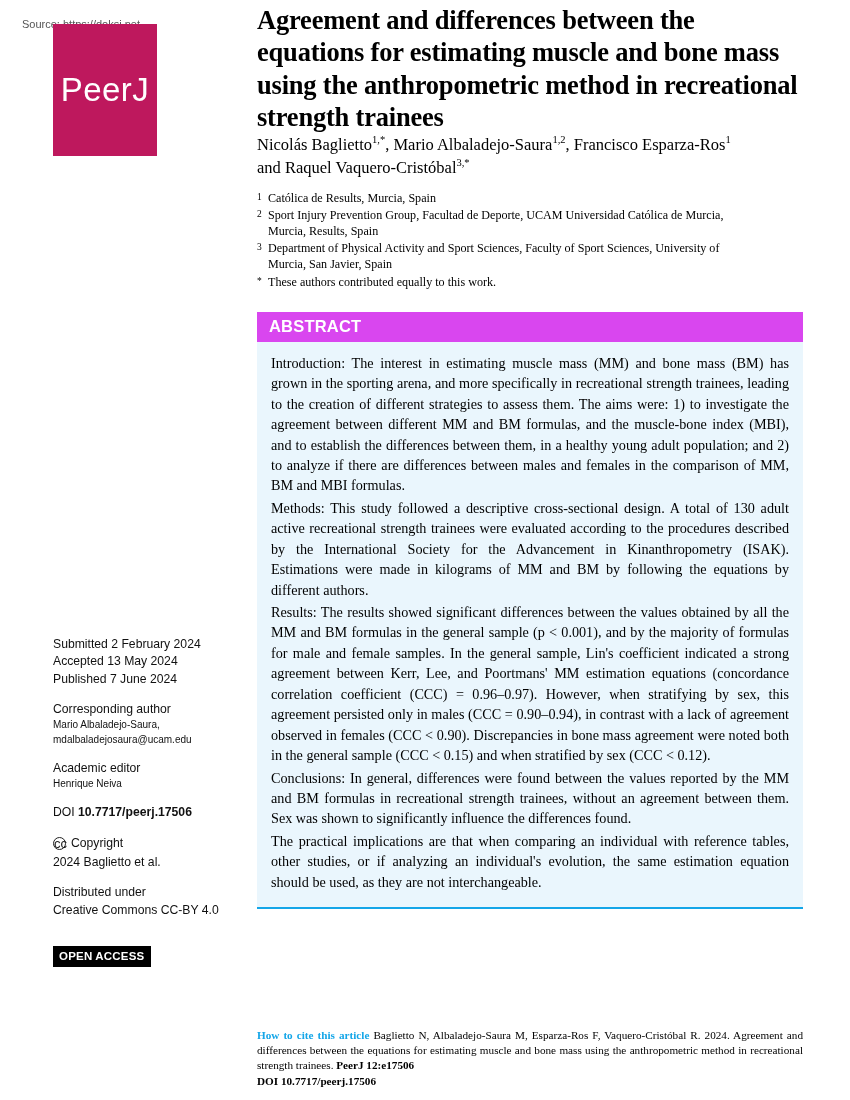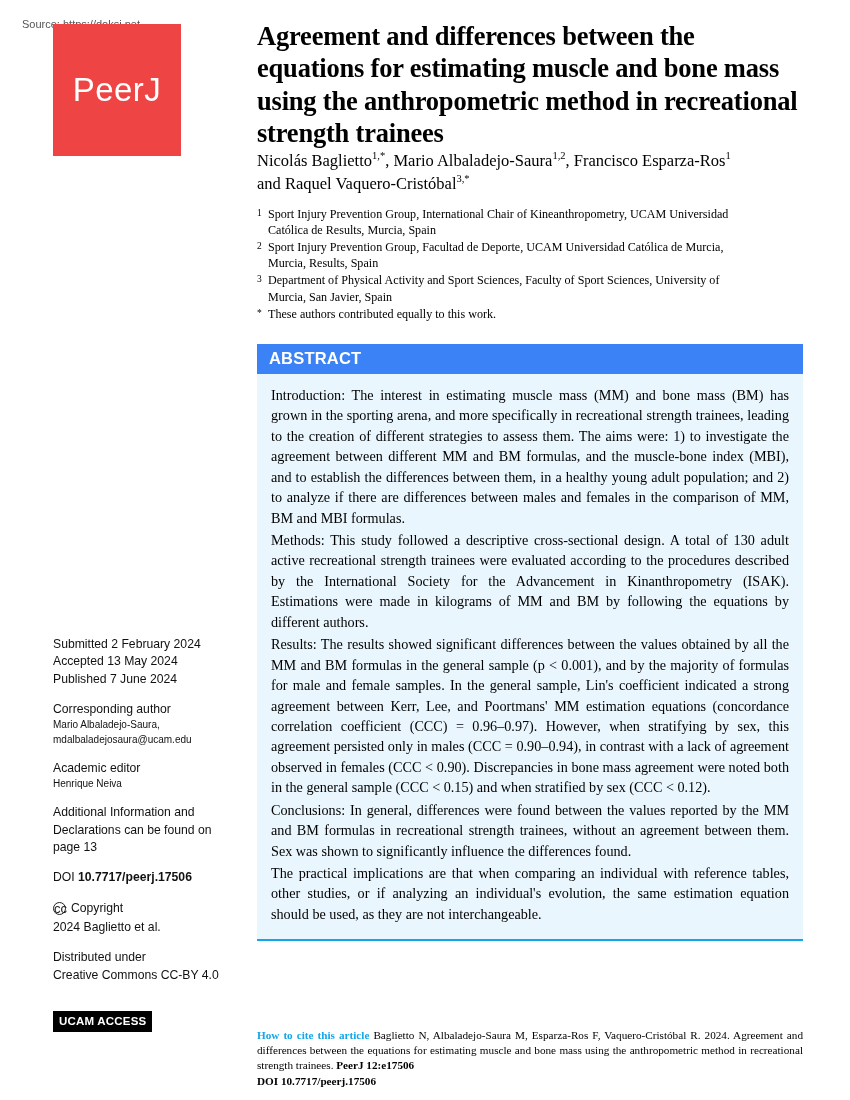--- a/index.html
+++ b/index.html
@@ -23,22 +23,22 @@
     color: #555;
   }
 
   
   .leftcol {
     position: absolute;
     top: 24px; left: 53px;
     width: 180px;
   }
   .peerj-logo {
-    width: 128px; height: 132px;
-    background: #ef4444;
+    width: 104px; height: 132px;
+    background: #be185d;
     display: flex;
     align-items: center;
     justify-content: center;
   }
   .peerj-logo .wordmark {
     color: #fff;
     font-family: "Liberation Sans", sans-serif;
     font-weight: 300;
     font-size: 33px;
     letter-spacing: 0.5px;
@@ -76,21 +76,21 @@
     font-family: "Liberation Sans", sans-serif;
     font-weight: bold;
     font-size: 11.5px;
     padding: 2px 6px 3px 6px;
     letter-spacing: 0.2px;
   }
 
   
   .rightcol {
     position: absolute;
-    top: 20px; left: 257px;
+    top: 4px; left: 257px;
     width: 546px;
   }
   h1.title {
     margin: 0;
     font-family: "Liberation Serif", serif;
     font-weight: bold;
     font-size: 26.5px;
     line-height: 1.22;
     letter-spacing: -0.2px;
   }
@@ -116,21 +116,21 @@
   }
   .affil .atext { flex: 1; }
   .affil .atext .ind { display: block; }
 
   
   .abstract-wrap {
     margin-top: 22px;
     border-top: none;
   }
   .abstract-head {
-    background: #3b82f6;
+    background: #d946ef;
     color: #fff;
     font-family: "Liberation Sans", sans-serif;
     font-weight: bold;
     font-size: 16.5px;
     padding: 5px 12px 6px 12px;
     letter-spacing: 0.2px;
   }
   .abstract-body {
     background: #EAF6FD;
     padding: 11px 14px 13px 14px;
@@ -183,60 +183,56 @@
         <span class="lbl">Corresponding author</span>
         <span class="lbl small">Mario Albaladejo-Saura,</span>
         <span class="lbl small">mdalbaladejosaura@ucam.edu</span>
       </div>
 
       <div class="block">
         <span class="lbl">Academic editor</span>
         <span class="lbl small">Henrique Neiva</span>
       </div>
 
-      <div class="block">
-        <span class="lbl">Additional Information and Declarations can be found on page 13</span>
-      </div>
 
       <div class="block doi-line">
         <span>DOI</span>
         <b>10.7717/peerj.17506</b>
       </div>
 
       <div class="block">
         <div class="cc-row">
           <span class="cc-badge">cc</span>
           <span>Copyright</span>
         </div>
         <span class="lbl">2024 Baglietto et al.</span>
       </div>
 
       <div class="block">
         <span class="lbl">Distributed under</span>
         <span class="lbl">Creative Commons CC-BY 4.0</span>
       </div>
 
-      <div class="openaccess">UCAM ACCESS</div>
+      <div class="openaccess">OPEN ACCESS</div>
     </div>
   </div>
 
   <div class="rightcol">
 
     <h1 class="title">Agreement and differences between the equations for estimating muscle and bone mass using the anthropometric method in recreational strength trainees</h1>
 
     <div class="authors">
       <span>Nicolás Baglietto</span><sup>1,*</sup><span>, Mario Albaladejo-Saura</span><sup>1,2</sup><span>, Francisco Esparza-Ros</span><sup>1</sup><br>
       <span>and Raquel Vaquero-Cristóbal</span><sup>3,*</sup>
     </div>
 
     <div class="affils">
       <div class="affil">
         <span class="marker">1</span>
         <span class="atext">
-          <span class="ind">Sport Injury Prevention Group, International Chair of Kineanthropometry, UCAM Universidad</span>
           <span class="ind">Católica de Results, Murcia, Spain</span>
         </span>
       </div>
       <div class="affil">
         <span class="marker">2</span>
         <span class="atext">
           <span class="ind">Sport Injury Prevention Group, Facultad de Deporte, UCAM Universidad Católica de Murcia,</span>
           <span class="ind">Murcia, Results, Spain</span>
         </span>
       </div>

